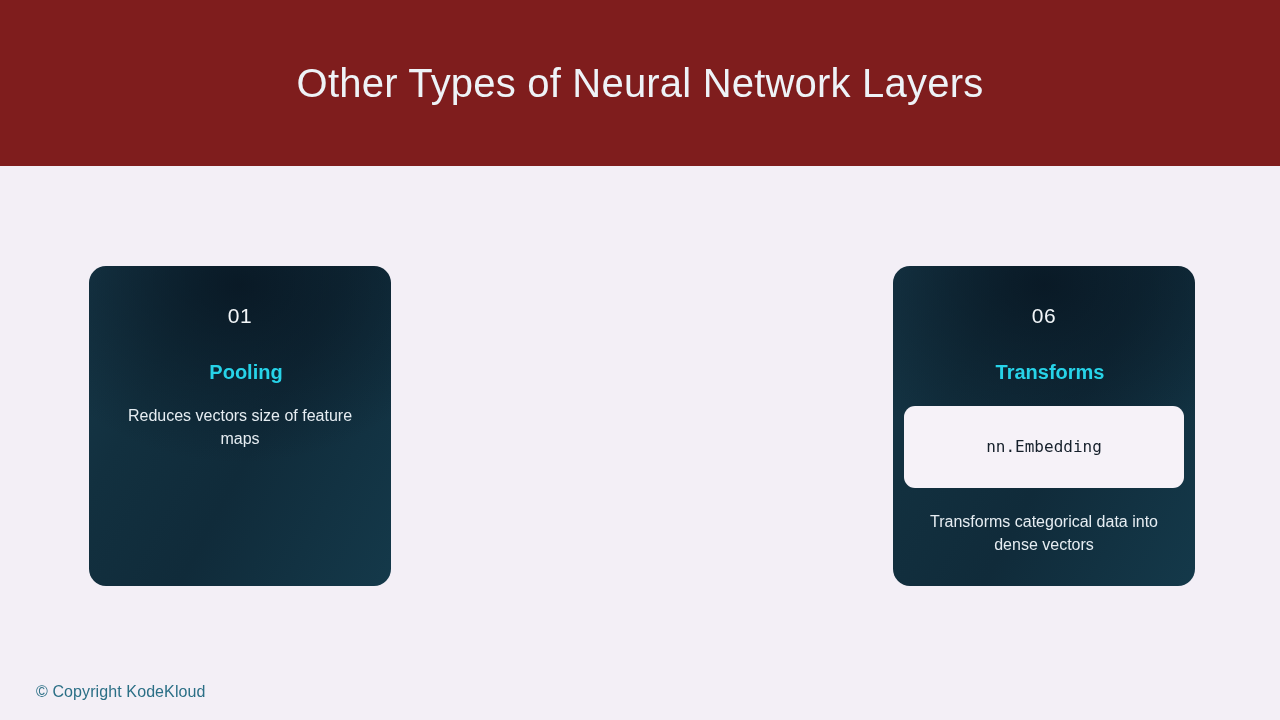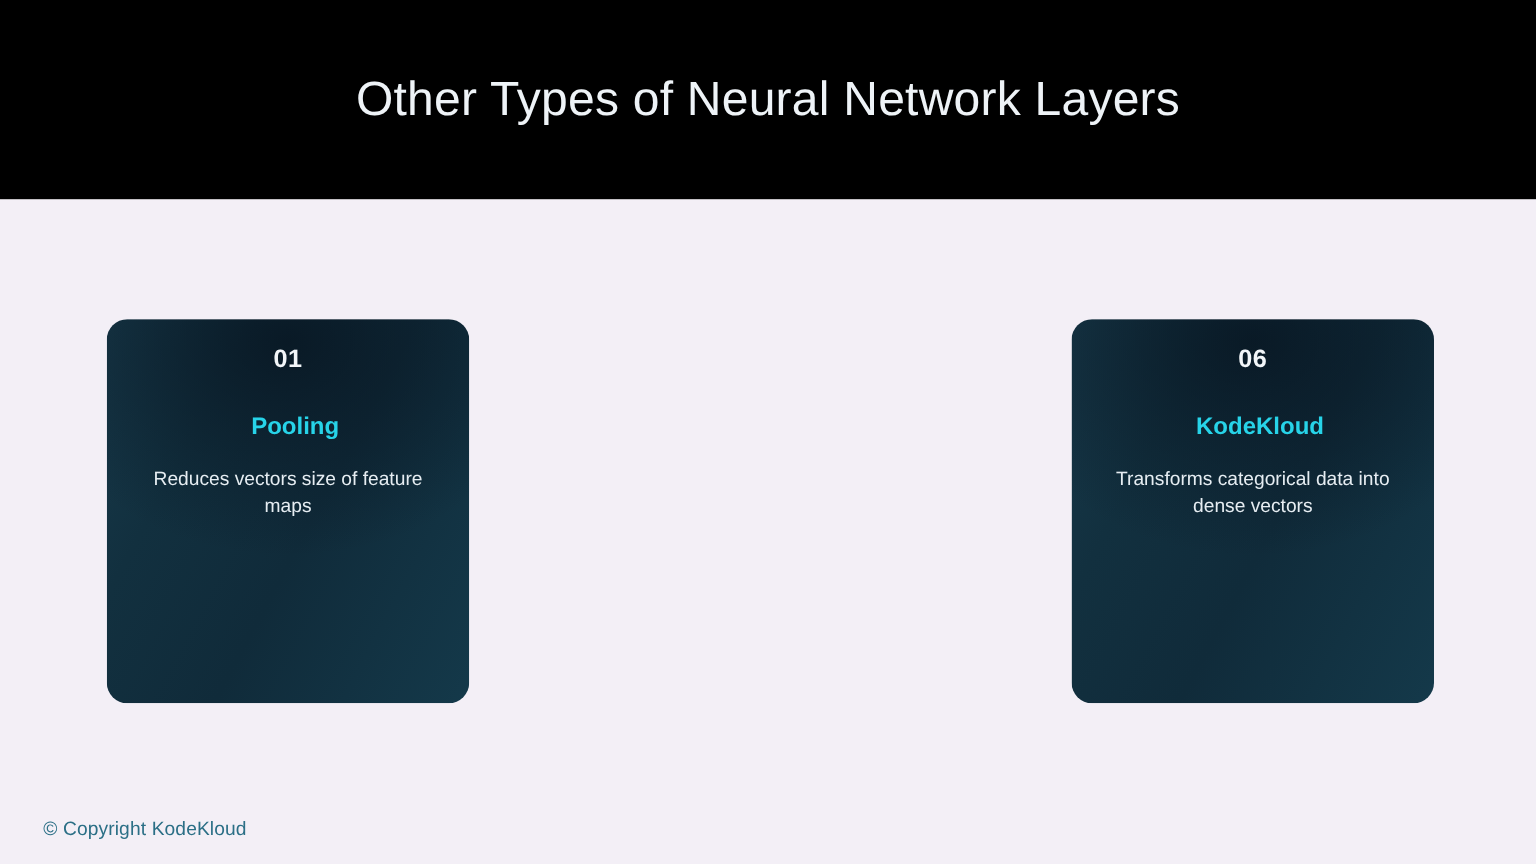--- a/index.html
+++ b/index.html
@@ -16,21 +16,21 @@
     font-family: "Liberation Sans", sans-serif;
     position: relative;
   }
 
   
   .header-bar {
     position: absolute;
     top: 0; left: 0;
     width: 1280px;
     height: 166px;
-    background: #000000;
+    background: #7f1d1d;
     display: flex;
     align-items: center;
     justify-content: center;
   }
 
   .slide-title {
     color: #eef3f7;
     font-size: 40px;
     font-weight: 400;
     letter-spacing: 0.2px;
@@ -60,24 +60,24 @@
     display: flex;
     flex-direction: column;
     align-items: center;
     padding: 22px 11px 0 11px;
     overflow: hidden;
   }
 
   .card-number {
     color: #f2f6f9;
     font-size: 21px;
-    font-weight: bold;
+    font-weight: normal;
     letter-spacing: 0.5px;
     line-height: 1;
-    margin-top: 1px;
+    margin-top: 17px;
   }
 
   .card-subtitle {
     color: #27d3e8;
     font-size: 20px;
     font-weight: bold;
     line-height: 1;
     margin-top: 36px;
     margin-left: 12px;
   }
@@ -133,19 +133,22 @@
 
   <div class="card">
     <div class="card-number">01</div>
     <div class="card-subtitle">Pooling</div>
     <div class="card-desc">Reduces vectors size of feature maps</div>
   </div>
 
 
   <div class="card">
     <div class="card-number">06</div>
-    <div class="card-subtitle">KodeKloud</div>
+    <div class="card-subtitle">Transforms</div>
+    <div class="code-box">
+      <span class="code-text">nn.Embedding</span>
+    </div>
     <div class="card-desc">Transforms categorical data into dense vectors</div>
   </div>
 
 </div>
 
 <div class="footer">© Copyright KodeKloud</div>
 
 </body></html>

